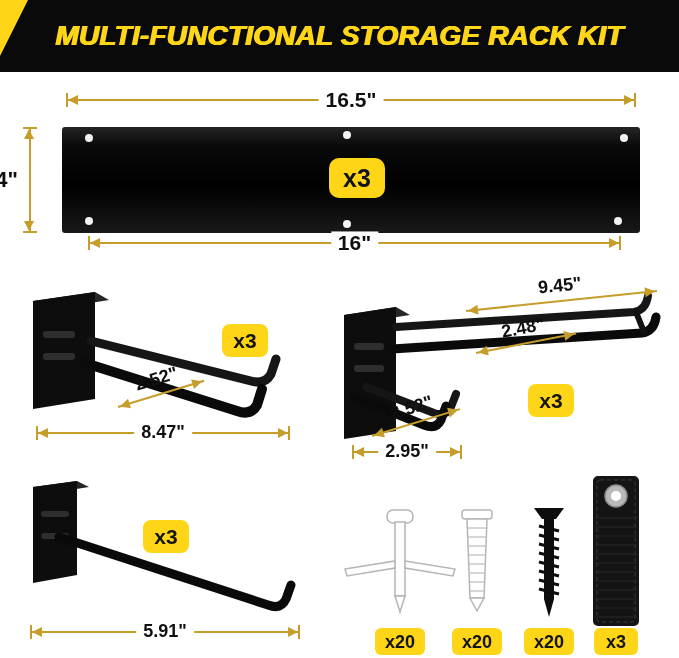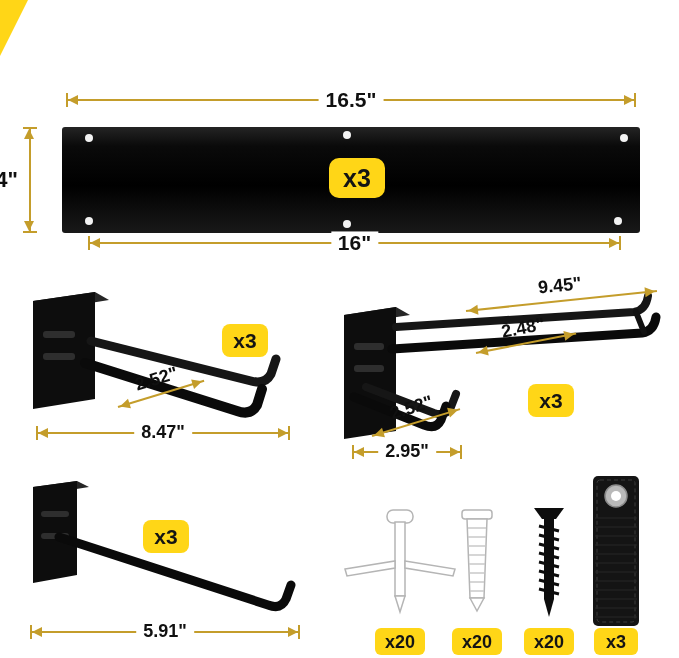--- a/index.html
+++ b/index.html
@@ -54,20 +54,23 @@
   .vlabel{position:absolute;right:10px;top:50%;transform:translateY(-50%);font-weight:bold;
           font-size:22px;color:var(--ink);background:#fff;padding:2px;line-height:1;}
 
   .gfx{position:absolute;}
 </style>
 </head>
 <body>
 
 <div class="stage">
 
+  <div class="header">
+    <div class="header-title">MULTI-FUNCTIONAL STORAGE RACK KIT</div>
+  </div>
   <div class="corner"></div>
 
   <div class="dim" style="left:66px;top:100px;width:570px;">
     <div class="ln"></div>
     <div class="tick l"></div>
     <div class="tick r"></div>
     <div class="arh l"></div>
     <div class="arh r"></div>
     <span class="dlabel lg">16.5"</span>
   </div>

